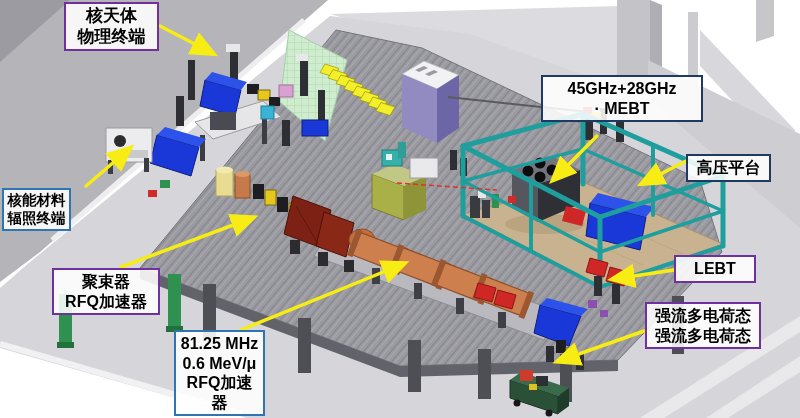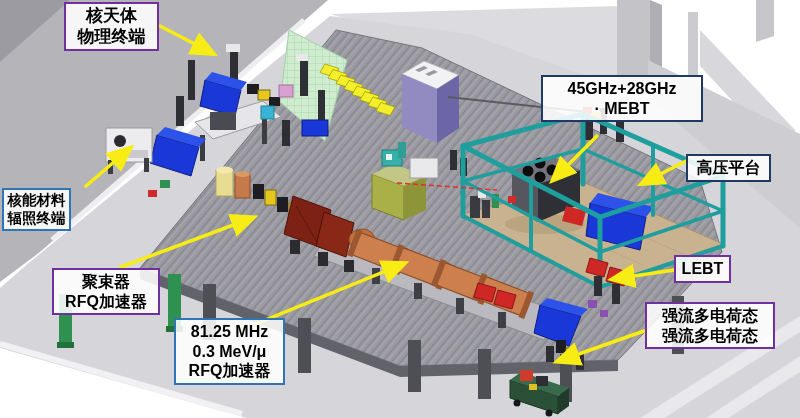--- a/index.html
+++ b/index.html
@@ -297,32 +297,32 @@
   <div>物理终端</div>
 </div>
 <div class="callout b-blue fs14" style="left:2px;top:188px;width:69px;">
   <div>核能材料</div>
   <div>辐照终端</div>
 </div>
 <div class="callout b-purple fs15" style="left:52px;top:268px;width:108px;">
   <div>聚束器</div>
   <div>RFQ加速器</div>
 </div>
-<div class="callout b-blue fs15" style="left:174px;top:318px;width:111px;">
+<div class="callout b-blue fs15" style="left:174px;top:330px;width:91px;">
   <div>81.25 MHz</div>
-  <div>0.3 MeV/μ</div>
+  <div>0.6 MeV/μ</div>
   <div>RFQ加速器</div>
 </div>
 <div class="callout b-navy fs15" style="left:541px;top:75px;width:162px;">
   <div>45GHz+28GHz</div>
   <div>· MEBT</div>
 </div>
 <div class="callout b-navy fs15" style="left:686px;top:154px;width:85px;">
   <div>高压平台</div>
 </div>
-<div class="callout b-purple fs16" style="left:674px;top:255px;width:57px;">
+<div class="callout b-purple fs16" style="left:674px;top:255px;width:82px;">
   <div>LEBT</div>
 </div>
-<div class="callout b-purple fs15" style="left:645px;top:302px;width:130px;">
+<div class="callout b-purple fs15" style="left:645px;top:302px;width:116px;">
   <div>强流多电荷态</div>
   <div>强流多电荷态</div>
 </div>
 </div>
 
 </body></html>

